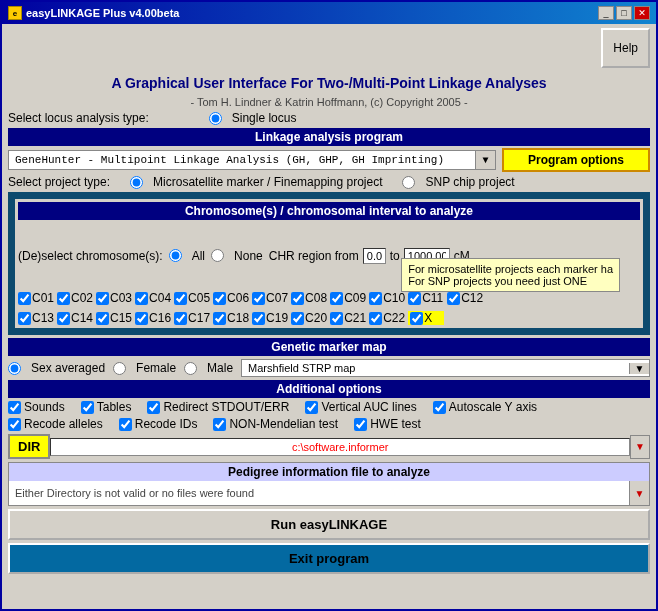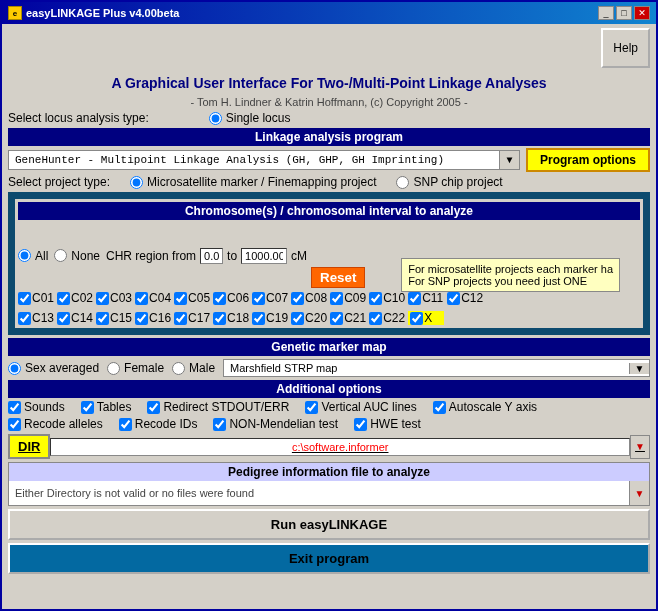--- a/index.html
+++ b/index.html
@@ -92,21 +92,21 @@
       background: #000080;
       color: white;
       text-align: center;
       padding: 2px 4px;
       font-weight: bold;
       font-size: 12px;
     }
     .radio-item {
       display: flex;
       align-items: center;
-      gap: 4px;
+      gap: 10px;
       cursor: pointer;
     }
     .linkage-row {
       display: flex;
       align-items: stretch;
       border: 1px solid #888;
       background: white;
       font-family: Liberation Mono, monospace;
     }
     .linkage-text {
@@ -121,21 +121,21 @@
       border-left: 1px solid #888;
       display: flex;
       align-items: center;
       justify-content: center;
       cursor: pointer;
       font-size: 10px;
     }
     .program-options-btn {
       background: #ffff00;
       border: 2px solid #cc8800;
-      padding: 3px 12px;
+      padding: 3px 24px;
       font-weight: bold;
       font-size: 12px;
       cursor: pointer;
       color: #000;
     }
     .tooltip-box {
       position: absolute;
       right: 30px;
       top: 130px;
       background: #ffffc0;
@@ -215,21 +215,20 @@
     }
     .cb-item {
       display: flex;
       align-items: center;
       gap: 3px;
     }
     .dir-row {
       display: flex;
       align-items: center;
       gap: 0;
-      text-decoration: underline;
     }
     .dir-label {
       background: #ffff00;
       border: 2px solid #888;
       padding: 3px 8px;
       font-weight: bold;
       font-size: 13px;
       cursor: pointer;
     }
     .dir-input {
@@ -359,20 +358,21 @@
       </label>
       <label class="radio-item">
         <input type="radio" name="project" style="">
         <span>SNP chip project</span>
       </label>
     </div>
 
     <div class="chr-section">
       <div class="section-header">Chromosome(s) / chromosomal interval to analyze</div>
       <div class="row" style="margin:3px 0;">
+        <span>(De)select chromosome(s):</span>
         <label class="radio-item">
           <input type="radio" name="chrsel" checked="" style="">
           <span>All</span>
         </label>
         <label class="radio-item">
           <input type="radio" name="chrsel" style="">
           <span>None</span>
         </label>
         <div class="region-row">
           <span>CHR region from</span>

